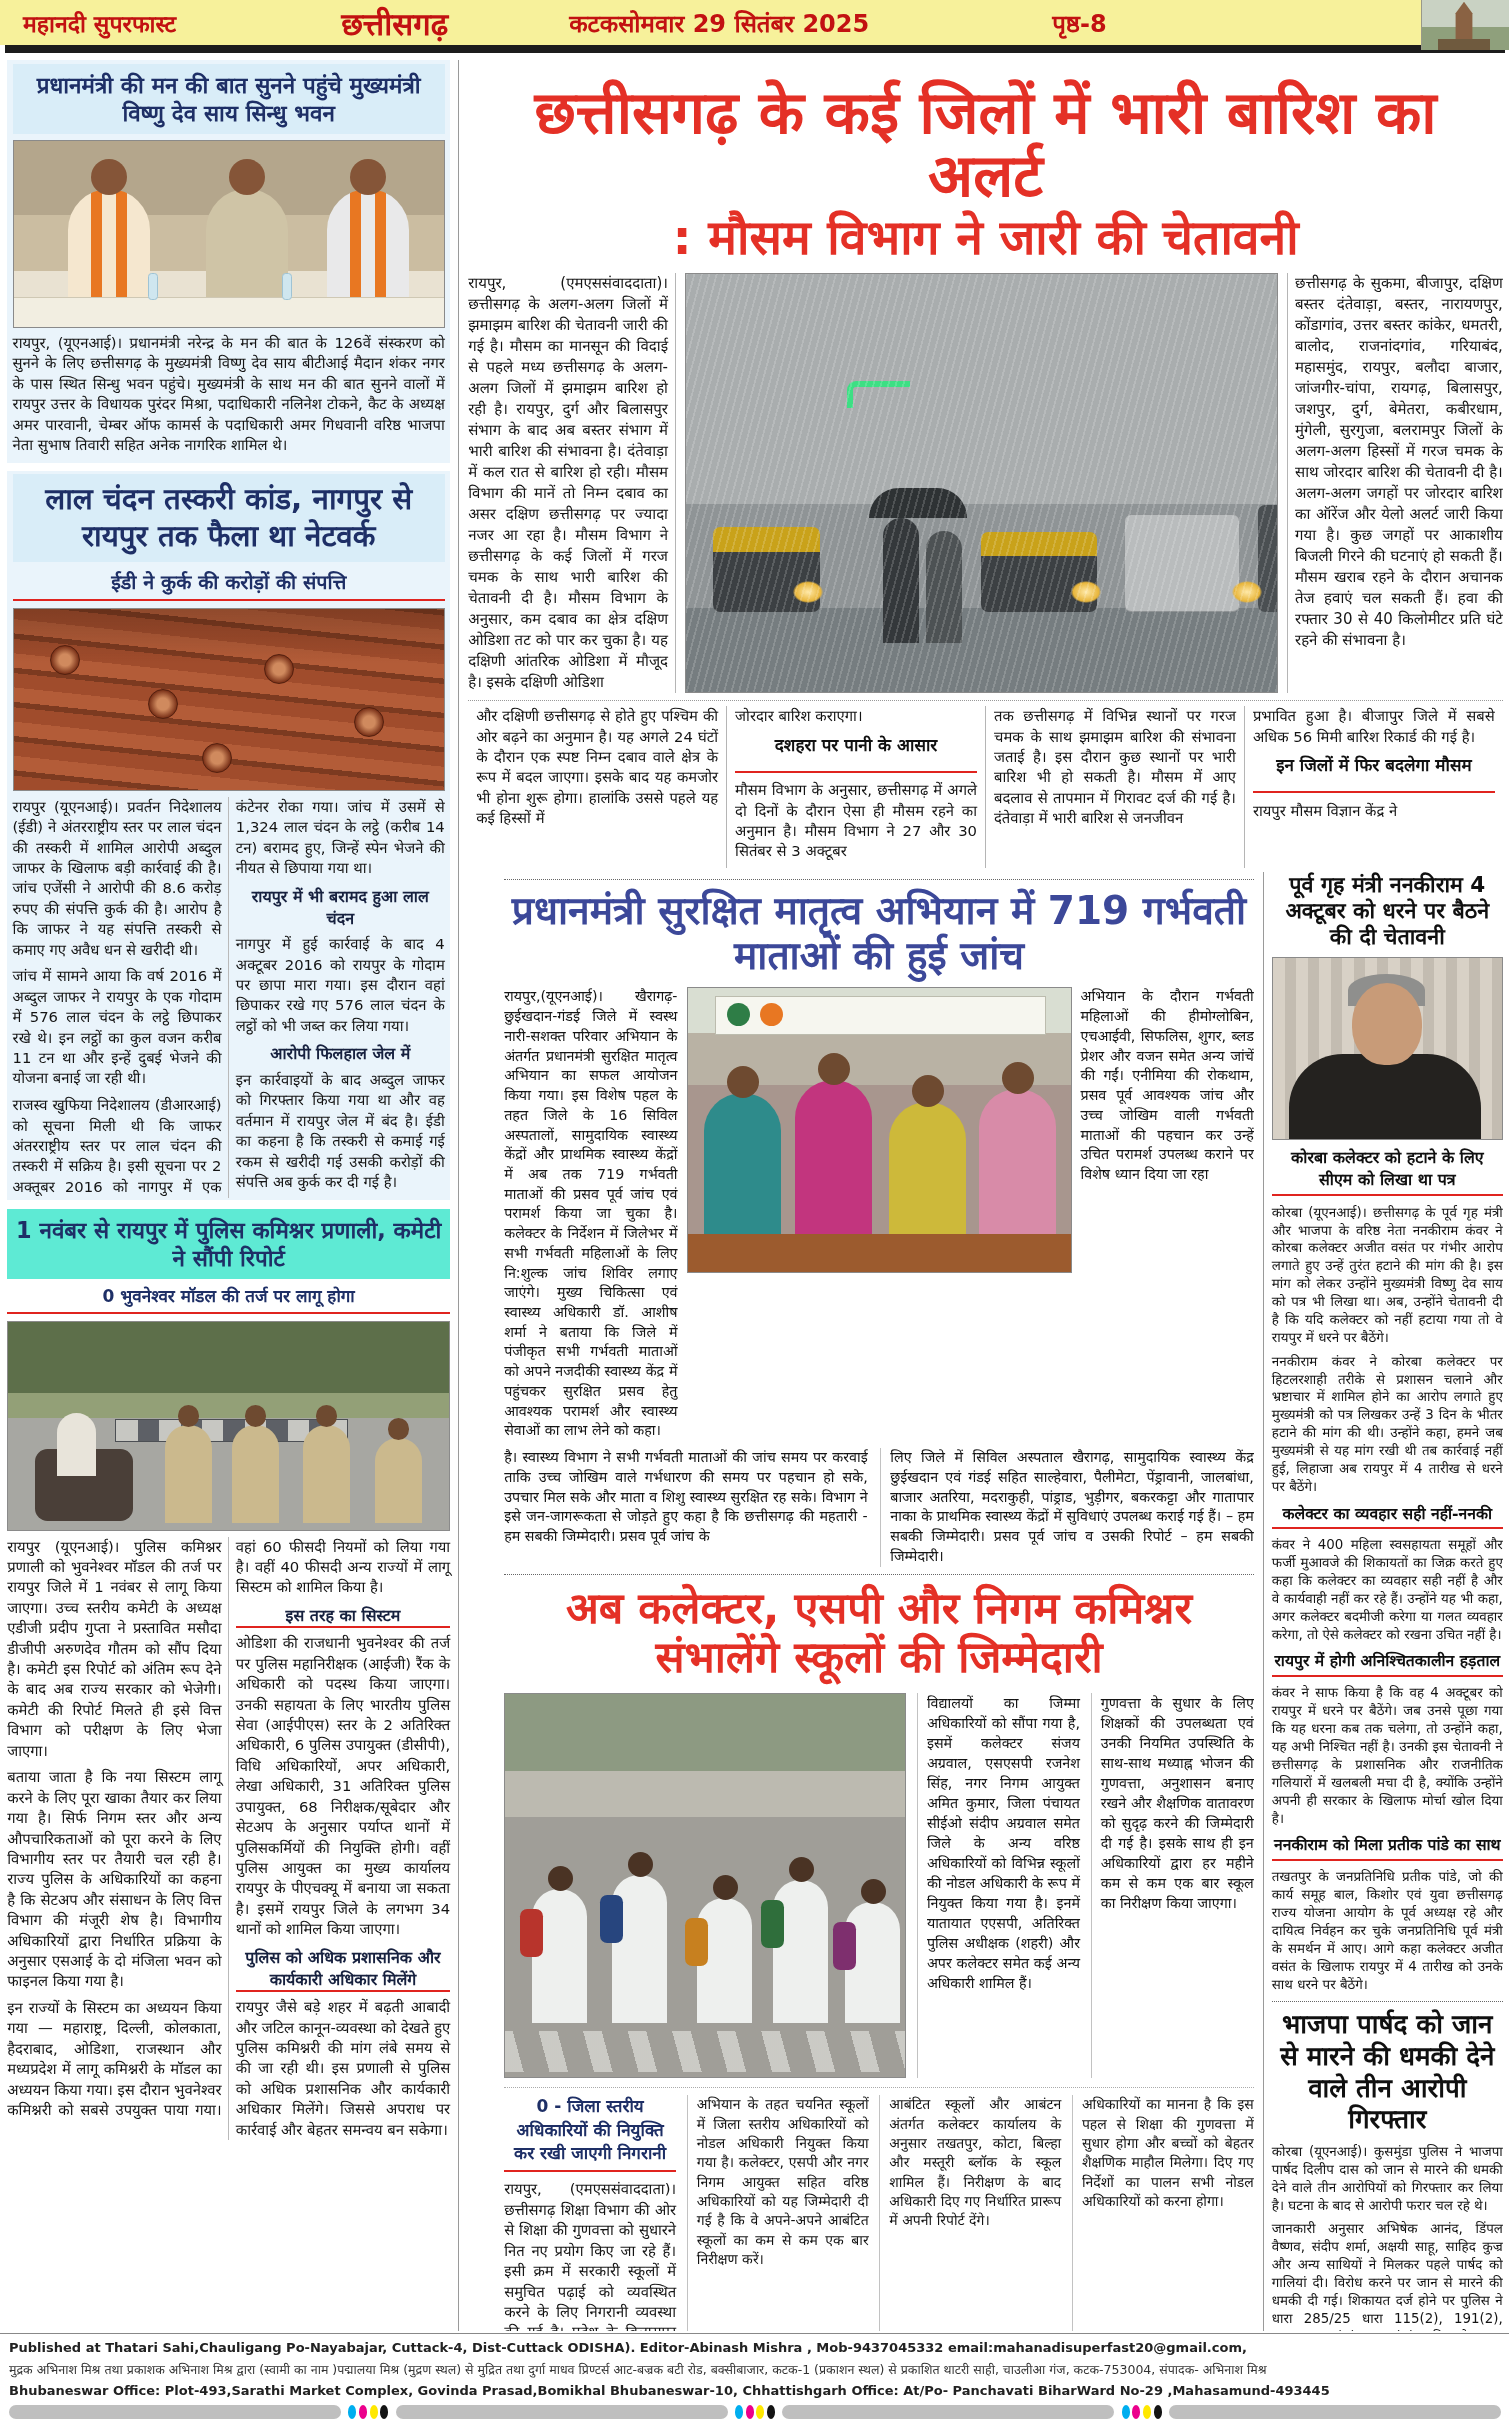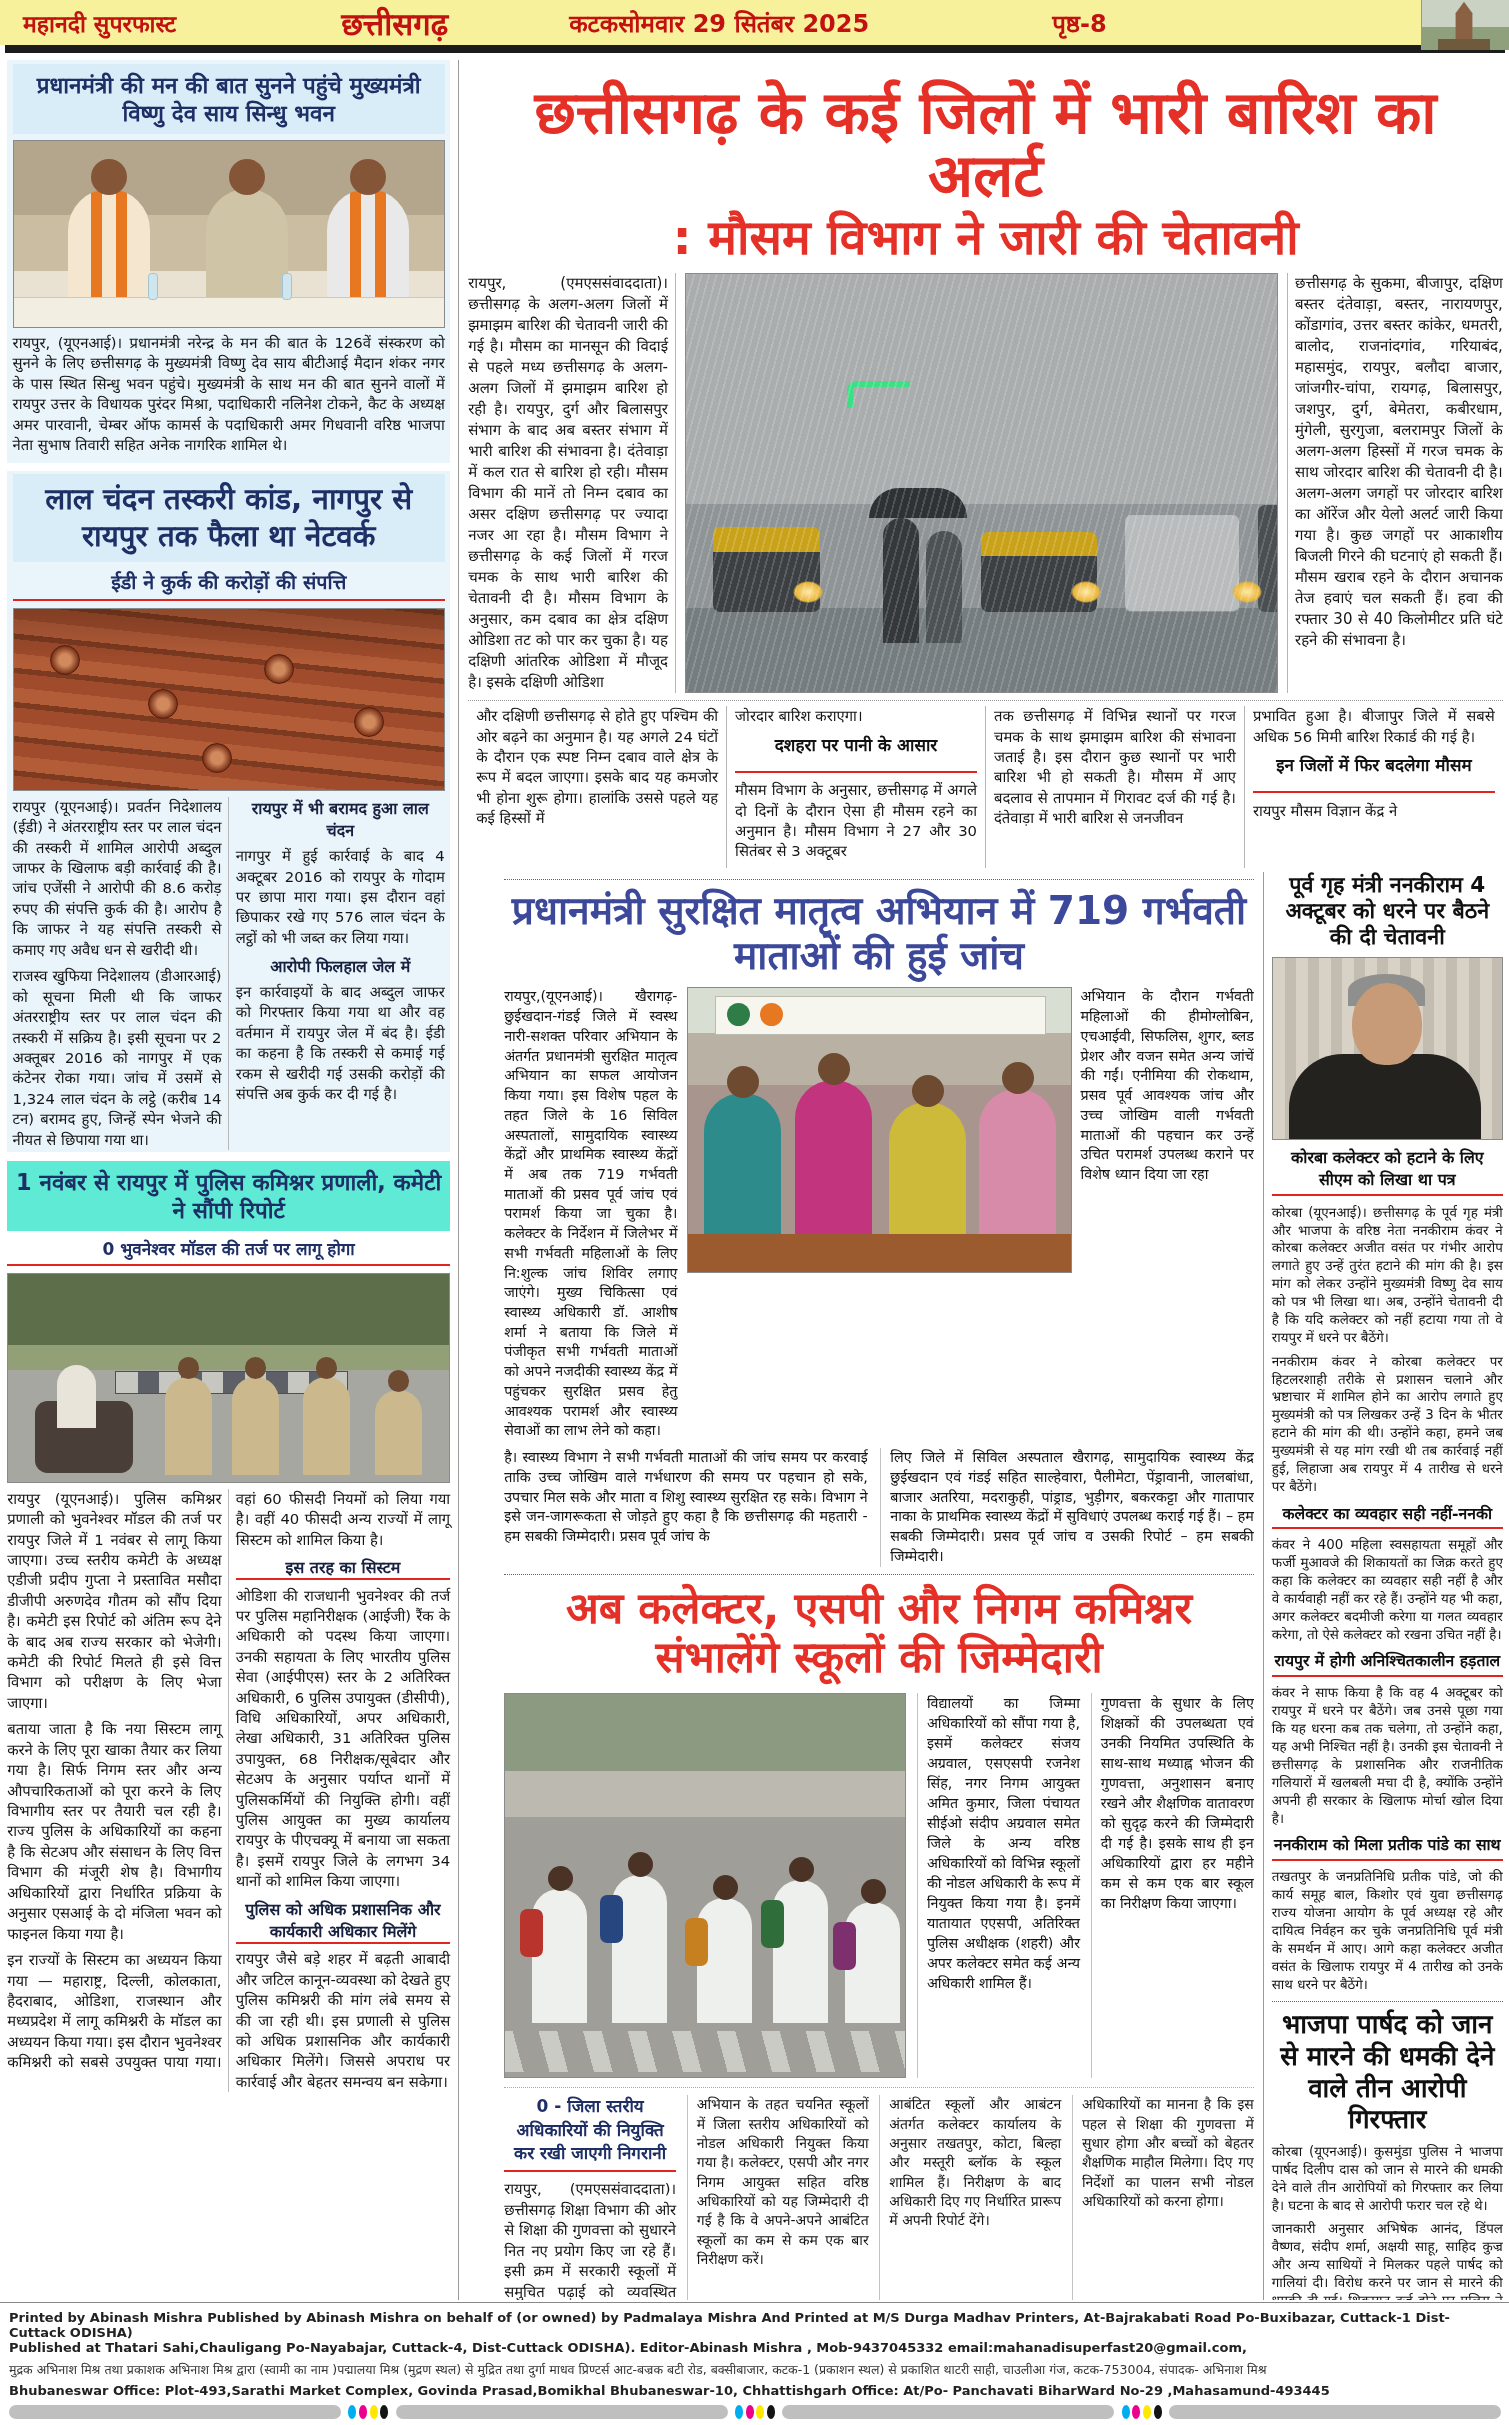--- a/index.html
+++ b/index.html
@@ -195,20 +195,21 @@
         <div class="subhead red-rule">ईडी ने कुर्क की करोड़ों की संपत्ति</div>
         <div class="ph ph-logs">
           <div class="end e1"></div>
           <div class="end e2"></div>
           <div class="end e3"></div>
           <div class="end e4"></div>
           <div class="end e5"></div>
         </div>
         <div class="cols2 just">
           <p>रायपुर (यूएनआई)। प्रवर्तन निदेशालय (ईडी) ने अंतरराष्ट्रीय स्तर पर लाल चंदन की तस्करी में शामिल आरोपी अब्दुल जाफर के खिलाफ बड़ी कार्रवाई की है। जांच एजेंसी ने आरोपी की 8.6 करोड़ रुपए की संपत्ति कुर्क की है। आरोप है कि जाफर ने यह संपत्ति तस्करी से कमाए गए अवैध धन से खरीदी थी।</p>
+          <p>जांच में सामने आया कि वर्ष 2016 में अब्दुल जाफर ने रायपुर के एक गोदाम में 576 लाल चंदन के लट्ठे छिपाकर रखे थे। इन लट्ठों का कुल वजन करीब 11 टन था और इन्हें दुबई भेजने की योजना बनाई जा रही थी।</p>
           <p>राजस्व खुफिया निदेशालय (डीआरआई) को सूचना मिली थी कि जाफर अंतरराष्ट्रीय स्तर पर लाल चंदन की तस्करी में सक्रिय है। इसी सूचना पर 2 अक्तूबर 2016 को नागपुर में एक कंटेनर रोका गया। जांच में उसमें से 1,324 लाल चंदन के लट्ठे (करीब 14 टन) बरामद हुए, जिन्हें स्पेन भेजने की नीयत से छिपाया गया था।</p>
           <h4 class="crosshead">रायपुर में भी बरामद हुआ लाल चंदन</h4>
           <p>नागपुर में हुई कार्रवाई के बाद 4 अक्टूबर 2016 को रायपुर के गोदाम पर छापा मारा गया। इस दौरान वहां छिपाकर रखे गए 576 लाल चंदन के लट्ठों को भी जब्त कर लिया गया।</p>
           <h4 class="crosshead">आरोपी फिलहाल जेल में</h4>
           <p>इन कार्रवाइयों के बाद अब्दुल जाफर को गिरफ्तार किया गया था और वह वर्तमान में रायपुर जेल में बंद है। ईडी का कहना है कि तस्करी से कमाई गई रकम से खरीदी गई उसकी करोड़ों की संपत्ति अब कुर्क कर दी गई है।</p>
         </div>
       </section>
 
       <section style="margin-top:9px;">
         <h2 class="blue-head" style="background:#5eead4;">1 नवंबर से रायपुर में पुलिस कमिश्नर प्रणाली, कमेटी ने सौंपी रिपोर्ट</h2>
@@ -350,21 +351,20 @@
             <h3 class="black-head big">भाजपा पार्षद को जान से मारने की धमकी देने वाले तीन आरोपी गिरफ्तार</h3>
             <p class="just">कोरबा (यूएनआई)। कुसमुंडा पुलिस ने भाजपा पार्षद दिलीप दास को जान से मारने की धमकी देने वाले तीन आरोपियों को गिरफ्तार कर लिया है। घटना के बाद से आरोपी फरार चल रहे थे।</p>
             <p class="just">जानकारी अनुसार अभिषेक आनंद, डिंपल वैष्णव, संदीप शर्मा, अक्षयी साहू, साहिद कुज्र और अन्य साथियों ने मिलकर पहले पार्षद को गालियां दी। विरोध करने पर जान से मारने की धमकी दी गई। शिकायत दर्ज होने पर पुलिस ने धारा 285/25 धारा 115(2), 191(2), 296, 324(4), 351(2) सहित के तहत अपराध दर्ज कर तीन आरोपियों को गिरफ्तार किया। सभी आरोपियों के पृथक से प्रतिबंधात्मक कार्यवाही कराई भी गई है।</p>
           </section>
         </aside>
       </div>
     </div>
   </div>
 
   <footer class="footer">
-    <div class="f-en">Printed by Abinash Mishra Published by Abinash Mishra on behalf of (or owned) by Padmalaya Mishra And Printed at M/S Durga Madhav Printers, At-Bajrakabati Road Po-Buxibazar, Cuttack-1 Dist-Cuttack ODISHA)</div>
     <div class="f-en">Published at Thatari Sahi,Chauligang Po-Nayabajar, Cuttack-4, Dist-Cuttack ODISHA). Editor-Abinash Mishra , Mob-9437045332 email:mahanadisuperfast20@gmail.com,</div>
     <div class="f-hi">मुद्रक अभिनाश मिश्र तथा प्रकाशक अभिनाश मिश्र द्वारा (स्वामी का नाम )पद्मालया मिश्र (मुद्रण स्थल) से मुद्रित तथा दुर्गा माधव प्रिण्टर्स आट-बज्रक बटी रोड, बक्सीबाजार, कटक-1 (प्रकाशन स्थल) से प्रकाशित थाटरी साही, चाउलीआ गंज, कटक-753004, संपादक- अभिनाश मिश्र</div>
     <div class="f-en">Bhubaneswar Office: Plot-493,Sarathi Market Complex, Govinda Prasad,Bomikhal Bhubaneswar-10, Chhattishgarh Office: At/Po- Panchavati BiharWard No-29 ,Mahasamund-493445</div>
     <div class="cmyk-bar">
       <div class="gray-seg"></div>
       <div class="dots">
         <span class="dot dot-c"></span>
           <span class="dot dot-m"></span>
           <span class="dot dot-y"></span>
           <span class="dot dot-k"></span>

